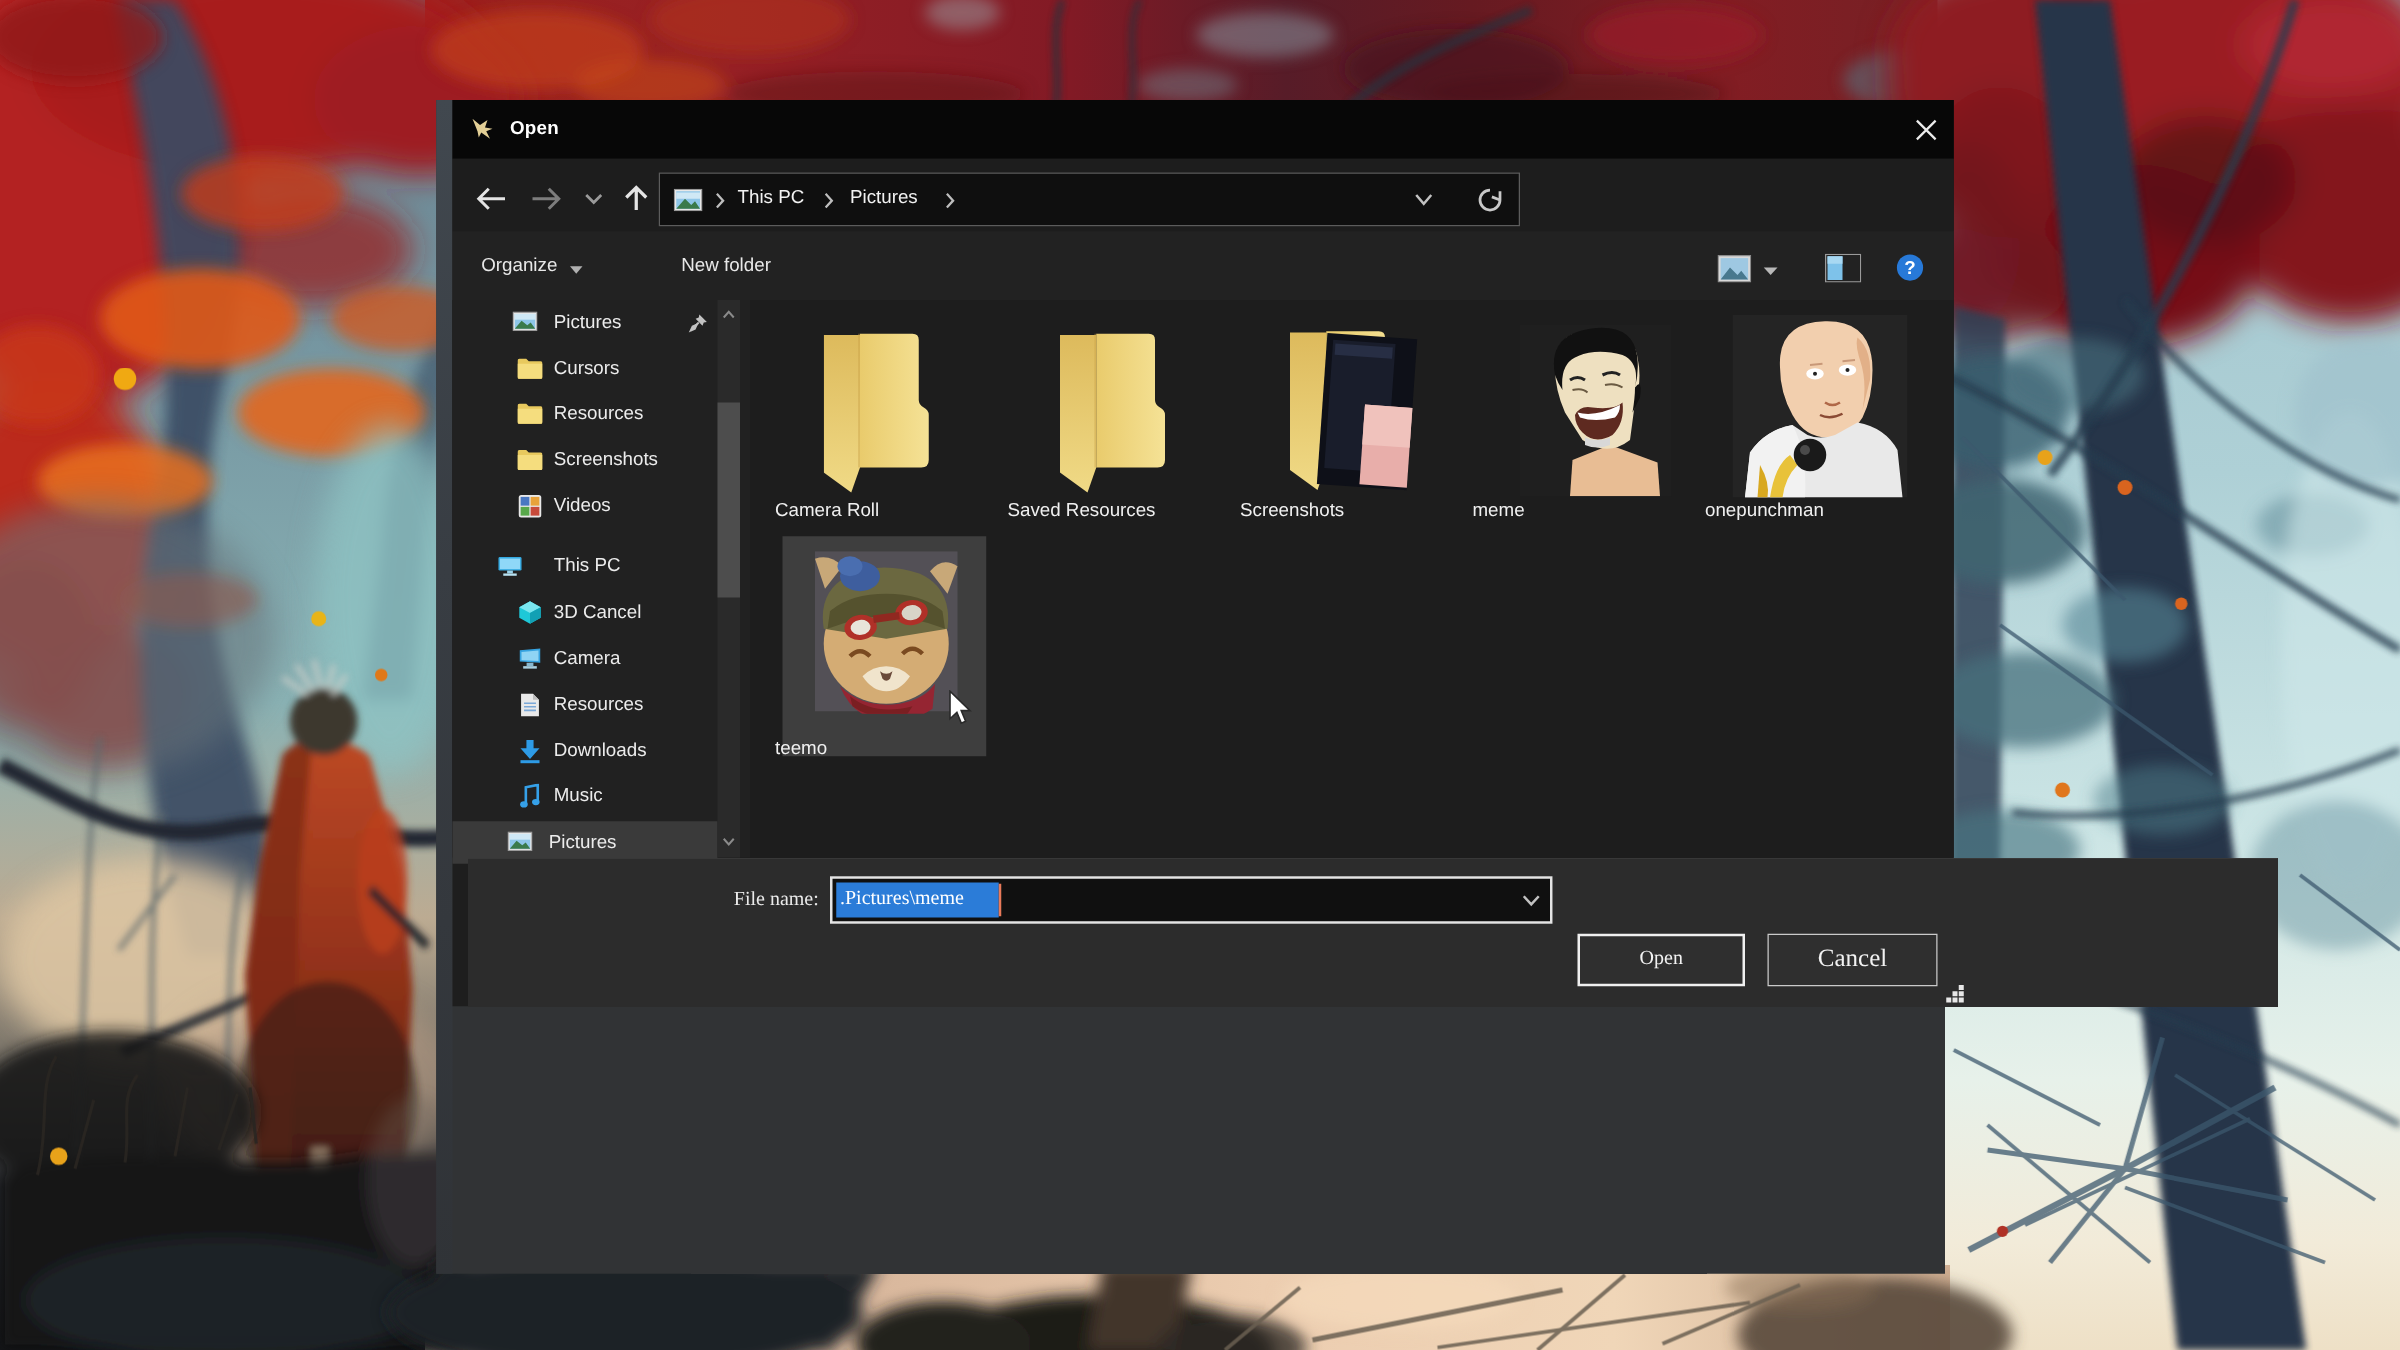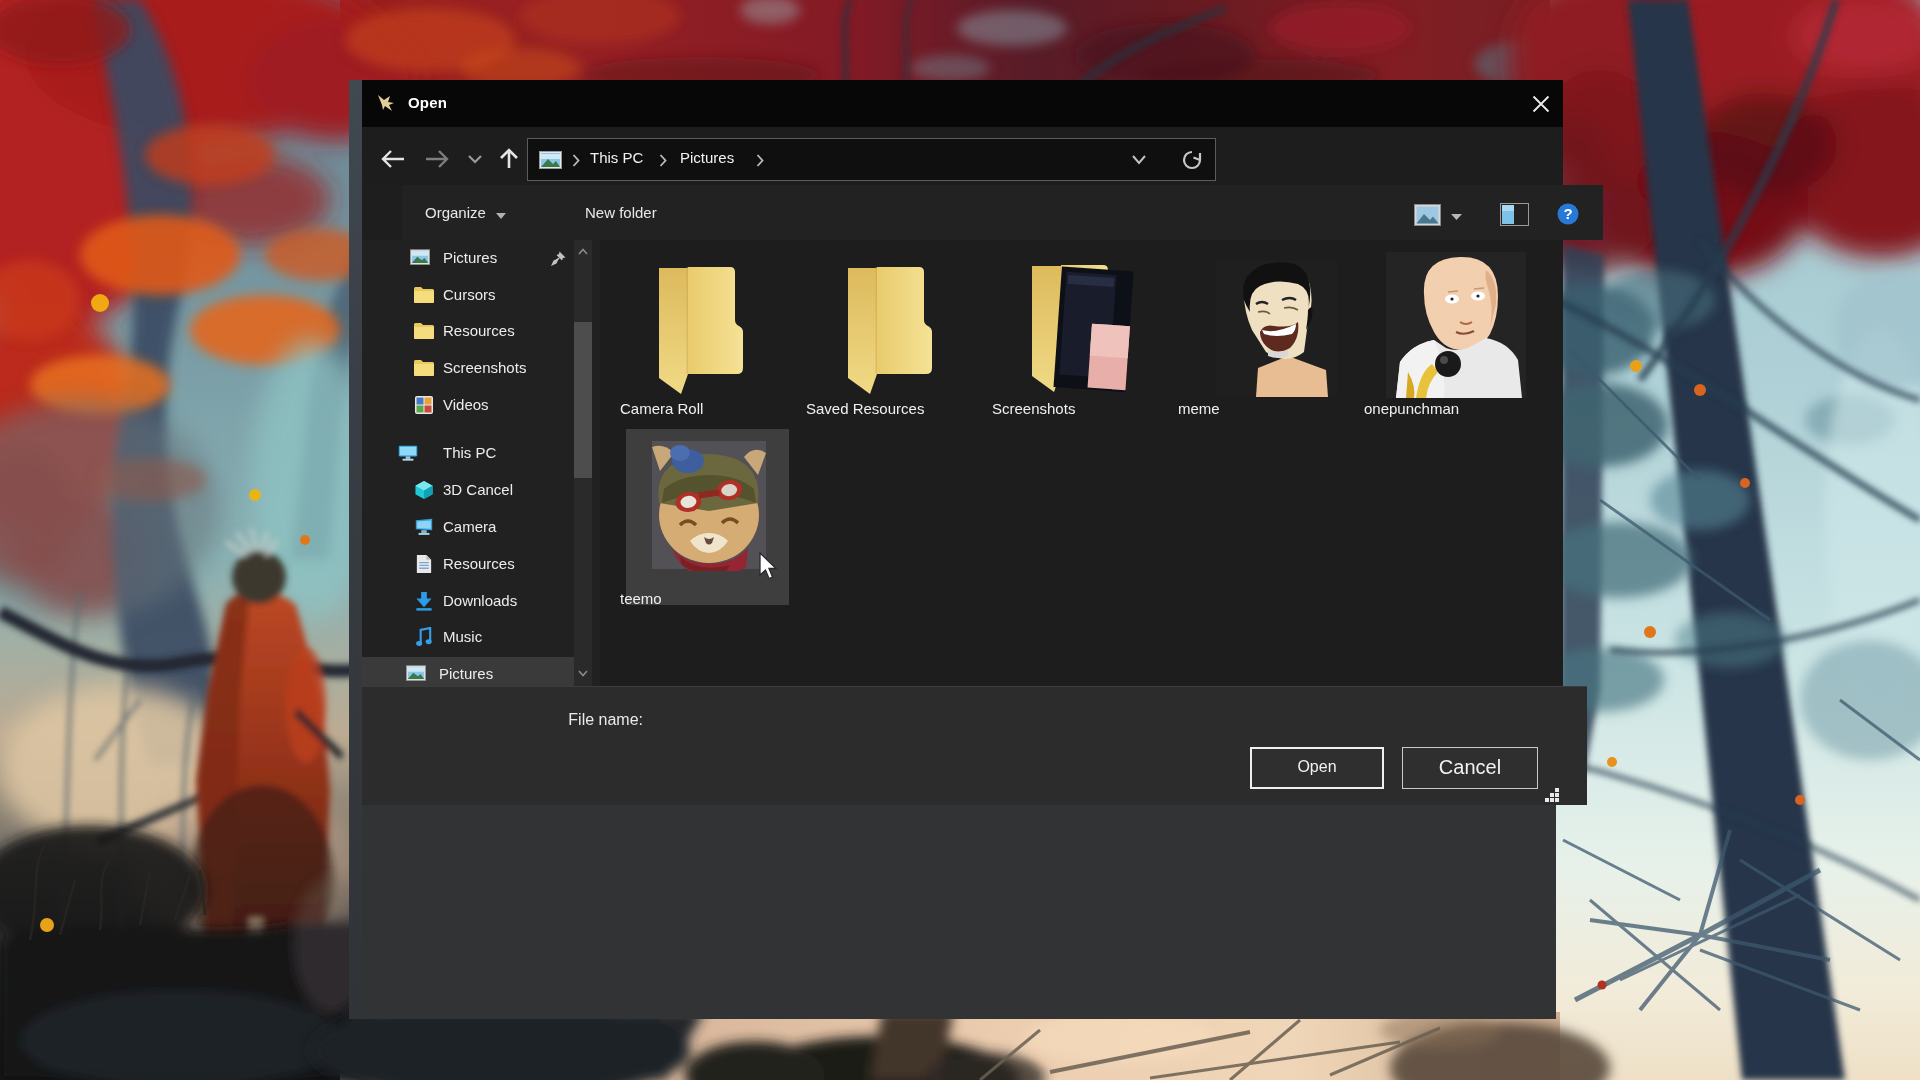--- a/index.html
+++ b/index.html
@@ -5,24 +5,24 @@
   html,body{margin:0;padding:0;width:1920px;height:1080px;overflow:hidden;background:#333;
     font-family:"Liberation Sans",sans-serif;}
   .abs{position:absolute;}
   #wall{position:absolute;left:0;top:0;}
   #appwin{position:absolute;left:349px;top:80px;width:1207px;height:939px;background:#313335;}
   #appstrip{position:absolute;left:349px;top:80px;width:13px;height:939px;
     background:linear-gradient(#41484f,#383d43 40%,#303337);}
   #dlg{position:absolute;left:362px;top:80px;width:1201px;height:725px;background:#1e1e1e;}
   #titlebar{position:absolute;left:0;top:0;width:1201px;height:47px;background:#070707;color:#fff;}
   #navband{position:absolute;left:0;top:47px;width:1201px;height:58px;background:#1d1d1d;}
-  #toolband{position:absolute;left:0;top:105px;width:1201px;height:55px;background:#222;margin-left:40px;}
+  #toolband{position:absolute;left:0;top:105px;width:1201px;height:55px;background:#222;}
   #content{position:absolute;left:0;top:160px;width:1201px;height:446px;background:#1d1d1d;}
   #sidebar{position:absolute;left:0;top:0;width:238px;height:446px;background:#212121;}
-  #bottombar{position:absolute;left:0;top:606px;width:1225px;height:119px;background:#2c2c2c;border-top:1px solid #3c3c3c;box-sizing:border-box;}
+  #bottombar{position:absolute;left:12px;top:606px;width:1448px;height:119px;background:#2c2c2c;border-top:1px solid #3c3c3c;box-sizing:border-box;font-family:Liberation Serif, serif;}
   .srow{position:absolute;left:0;width:212px;height:34px;color:#ececec;font-size:15px;}
   .srow .lbl{position:absolute;left:81px;top:8px;white-space:nowrap;}
   .srow .ic{position:absolute;left:52px;top:7px;width:20px;height:20px;}
   .srow2 .ic{left:36px;}
   .srow2 .lbl{left:81px;}
   .tile{position:absolute;width:170px;text-align:center;color:#f0f0f0;font-size:15px;}
   .tlabel{position:absolute;width:100%;top:148px;text-align:left;white-space:nowrap;}
 </style>
 </head>
 <body>
@@ -529,20 +529,28 @@
         <path d="M30,116 Q50,132 80,124 L76,130 Q52,138 32,124 Z" fill="#7a1f22"></path>
       </svg>
       <div class="tlabel" style="top:161px">teemo</div>
     </div>
     <svg class="abs" style="left:396px;top:312px" width="20" height="28" viewBox="0 0 20 28">
       <path d="M2,1 L2,23 L7.5,18 L11,26.5 L14.5,25 L11,16.5 L18,16.5 Z" fill="#fff" stroke="#2a2a2a" stroke-width="1.3"></path>
     </svg>
   </div>
   <div id="bottombar">
     <div class="abs" style="left:195px;top:24px;width:86px;text-align:right;font-size:16px;color:#eaeaea">File name:</div>
+    <div class="abs" style="left:290px;top:14px;width:578px;height:38px;background:#101010;border:2px solid #e4e4e4;box-sizing:border-box">
+      <div class="abs" style="left:3px;top:3px;width:130px;height:28px;background:#2b7cd8"></div>
+      <div class="abs" style="left:6px;top:7px;font-size:16px;color:#fff;white-space:nowrap">.Pictures\meme</div>
+      <div class="abs" style="left:133px;top:4px;width:2px;height:26px;background:#e87a5a"></div>
+      <svg class="abs" style="left:551px;top:12px" width="16" height="11" viewBox="0 0 16 11">
+          <path d="M2,2 L8,8.5 L14,2" stroke="#c2c2c2" stroke-width="2" fill="none"></path>
+        </svg>
+    </div>
     <div class="abs" style="left:888px;top:60px;width:134px;height:42px;background:#2f2f2f;border:2.5px solid #f0f0f0;box-sizing:border-box;text-align:center;line-height:36px;font-size:16px;color:#f2f2f2">Open</div>
     <div class="abs" style="left:1040px;top:60px;width:136px;height:42px;background:#2f2f2f;border:1.5px solid #cacaca;box-sizing:border-box;text-align:center;line-height:38px;font-size:20px;color:#f2f2f2">Cancel</div>
     <svg class="abs" style="left:1182px;top:100px" width="16" height="16" viewBox="0 0 16 16">
       <g fill="#e8e8e8">
           <rect x="11" y="1" width="4" height="4"></rect>
           <rect x="11" y="6" width="4" height="4"></rect>
           <rect x="11" y="11" width="4" height="4"></rect>
           <rect x="6" y="11" width="4" height="4"></rect>
           <rect x="6" y="6" width="4" height="4"></rect>
           <rect x="1" y="11" width="4" height="4"></rect>

